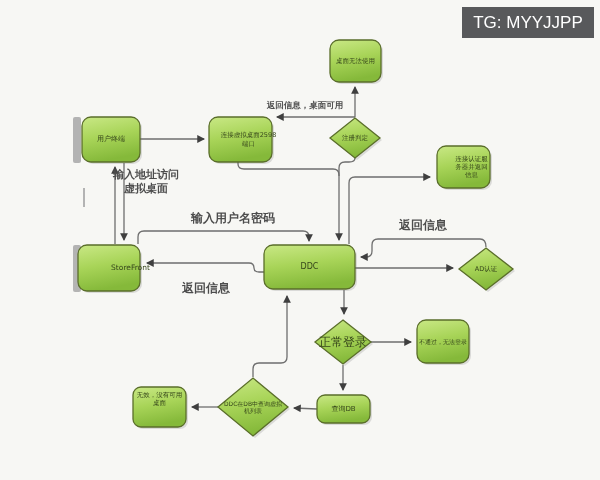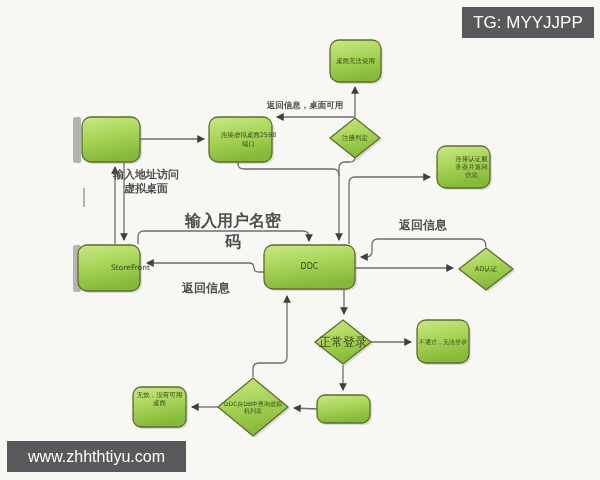--- a/index.html
+++ b/index.html
@@ -90,35 +90,36 @@
       <rect x="417" y="320" width="52" height="43" rx="9"></rect>
       <rect x="317" y="395" width="53" height="28" rx="8"></rect>
       <rect x="133" y="387" width="53" height="40" rx="8"></rect>
       <polygon points="355,118 380,138 355,158 330,138"></polygon>
       <polygon points="486,248 513,269 486,290 459,269"></polygon>
       <polygon points="343,320 371,342 343,364 315,342"></polygon>
       <polygon points="253,378 288,407 253,436 218,407"></polygon>
     </g>
   </svg>
 
+  <div class="node-label" style="left:82px;top:117px;width:58px;height:45px;font-size:7px;">用户终端</div>
   <div class="node-label" style="left:209px;top:117px;width:63px;height:45px;font-size:6.5px;margin-left:8px;">连接虚拟桌面2598端口</div>
   <div class="node-label" style="left:330px;top:40px;width:51px;height:42px;font-size:6.5px;">桌面无法使用</div>
   <div class="node-label" style="left:437px;top:146px;width:53px;height:42px;font-size:6.5px;padding-left:17px;">连接认证服务器并返回信息</div>
   <div class="node-label" style="left:78px;top:245px;width:62px;height:46px;font-size:7.5px;padding-left:44px;">StoreFront</div>
   <div class="node-label" style="left:264px;top:245px;width:91px;height:44px;font-size:8px;">DDC</div>
   <div class="node-label" style="left:330px;top:128px;width:50px;height:20px;font-size:6.5px;">注册判定</div>
   <div class="node-label" style="left:460px;top:259px;width:52px;height:20px;font-size:6.5px;">AD认证</div>
   <div class="node-label" style="left:317px;top:332px;width:52px;height:20px;font-size:12px;">正常登录</div>
   <div class="node-label" style="left:417px;top:320px;width:52px;height:43px;font-size:6px;">不通过，无法登录</div>
+  <div class="node-label" style="left:317px;top:395px;width:53px;height:28px;font-size:7px;">查询DB</div>
   <div class="node-label" style="left:221px;top:392px;width:64px;height:30px;font-size:6px;">DDC在DB中查询虚拟机列表</div>
   <div class="node-label" style="left:133px;top:387px;width:53px;height:24px;font-size:6.5px;">无效，没有可用桌面</div>
 
   <div class="flow-label" style="left:112px;top:168px;width:68px;font-size:11px;">输入地址访问虚拟桌面</div>
-  <div class="flow-label" style="left:185px;top:211px;width:96px;font-size:16px;">输入用户名密码</div>
+  <div class="flow-label" style="left:185px;top:211px;width:96px;font-size:12px;">输入用户名密码</div>
   <div class="flow-label" style="left:178px;top:281px;width:56px;font-size:12px;">返回信息</div>
   <div class="flow-label" style="left:264px;top:100px;width:82px;font-size:8.5px;">返回信息，桌面可用</div>
   <div class="flow-label" style="left:397px;top:218px;width:52px;font-size:12px;">返回信息</div>
 
   <div class="badge" style="left:462px;top:7px;width:132px;height:31px;font-size:17px;text-align:right;">TG: MYYJJPP</div>
 
-  <div class="badge" style="left:7px;top:441px;width:179px;height:31px;font-size:16px;">www.zhhthtiyu.com</div>
 
 </div>
 
 </body></html>

